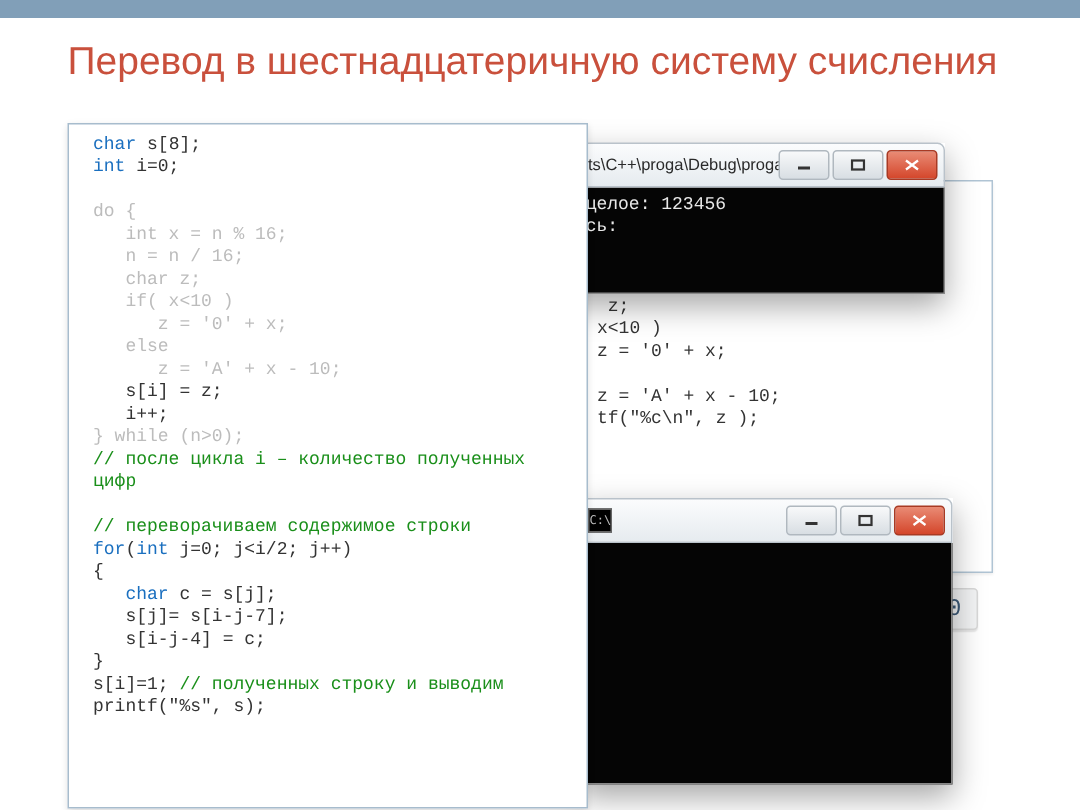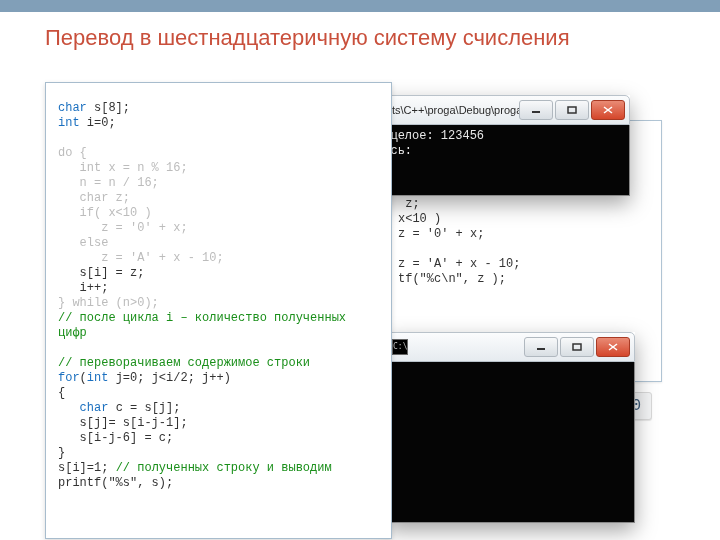--- a/index.html
+++ b/index.html
@@ -1,18 +1,18 @@
 <!DOCTYPE html>
 <html><head>
 <meta charset="utf-8">
 <style>
   html,body{margin:0;padding:0;width:720px;height:540px;overflow:hidden;background:#fff;font-family:Arial,sans-serif}
   .slide{position:relative;width:720px;height:540px;background:#fff}
   .topbar{height:12px;background:#819fb8}
-  .title{position:absolute;left:45px;top:25px;right:45px;color:#c9503c;font-size:22px;font-family:Arial,sans-serif;line-height:1.2}
+  .title{position:absolute;left:45px;top:25px;right:45px;color:#c9503c;font-size:26px;font-family:Arial,sans-serif;line-height:1.2}
   .codebox-bg{position:absolute;border:1px solid #b0c4d4;background:#fff;box-shadow:0 1px 2px rgba(0,0,0,0.08)}
   .codebox-bg.right{left:380px;top:120px;width:280px;height:260px}
   .code-bg-frag{position:absolute;left:398px;top:155px;font-family:"Courier New",monospace;font-size:12px;line-height:15px;white-space:pre;color:#333}
   .kw{color:#1a6fbf}
   .cmt{color:#1a8f1a}
   .resultchip{position:absolute;left:582px;top:392px;background:#f3f4f5;border:1px solid #d9d9d9;border-radius:3px;padding:4px 10px;font-family:"Courier New",monospace;font-size:16px;color:#3c5a78;box-shadow:0 1px 1px rgba(0,0,0,0.1)}
   
   .console{position:absolute;box-shadow:0 8px 20px rgba(0,0,0,0.35)}
   .console .chrome{height:28px;background:linear-gradient(#fbfcfd,#e6ebef);border:1px solid #b9c2ca;border-radius:5px 5px 0 0;position:relative;font-size:11px;color:#2a2a2a;line-height:28px;padding-left:28px;white-space:nowrap;overflow:hidden}
   .console .chrome .ico{position:absolute;left:6px;top:6px;width:14px;height:14px;background:#000;border:1px solid #666}
@@ -23,21 +23,21 @@
   .cbtn svg{display:block}
   .console .body{background:#050505;border:1px solid #888;border-top:none}
   .console .body pre{margin:0;padding:4px 6px;color:#e8e8e8;font:12px/15px "Courier New",monospace;white-space:pre}
   .cursor{display:inline-block;width:7px;height:12px;background:#e8e8e8;vertical-align:-1px}
   .console.small{left:385px;top:332px;width:250px}
   .console.small .body{height:160px}
   .console.big{left:225px;top:95px;width:405px}
   .console.big .body{height:70px}
   
   .mainpanel{position:absolute;left:45px;top:82px;width:345px;height:455px;background:#fff;border:1px solid #a7bccd;box-shadow:0 2px 5px rgba(0,0,0,0.15)}
-  .mainpanel pre{margin:12px;padding:6px 0;font:12px/15px "Courier New",monospace;white-space:pre-wrap;color:#333}
+  .mainpanel pre{margin:0;padding:6px 16px;font:12px/15px "Courier New",monospace;white-space:pre-wrap;color:#333}
   .gray{color:#bcbcbc}
 </style>
 </head>
 <body>
 <div class="slide">
   <div class="topbar"></div>
   <div class="title">Перевод в шестнадцатеричную систему счисления</div>
 
   <div class="codebox-bg right"></div>
   <pre class="code-bg-frag"><span>  = n % 16;</span>
@@ -124,19 +124,19 @@
    <span>s[i] = z;</span>
    <span>i++;</span>
 <span class="gray">} while (n&gt;0);</span>
 <span class="cmt">// после цикла i – количество полученных</span>
 <span class="cmt">цифр</span>
 
 <span class="cmt">// переворачиваем содержимое строки</span>
 <span class="kw">for</span>(<span class="kw">int</span> <span>j=0; j&lt;i/2; j++)</span>
 {
    <span class="kw">char</span> <span>c = s[j];</span>
-   <span>s[j]= s[i-j-1];</span>
-   <span>s[i-j-6] = c;</span>
+   <span>s[j]= s[i-j-7];</span>
+   <span>s[i-j-4] = c;</span>
 }
 <span>s[i]=1;</span> <span class="cmt">// полученных строку и выводим</span>
 <span>printf("%s", s);</span></pre>
   </div>
 </div>
 
 </body></html>

